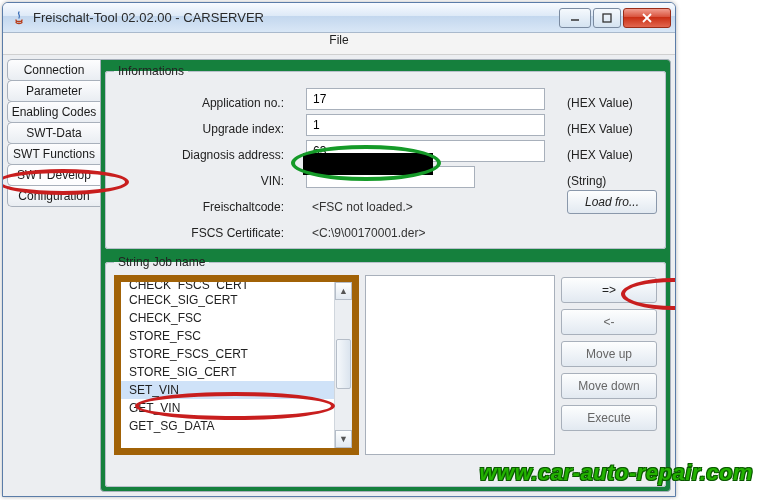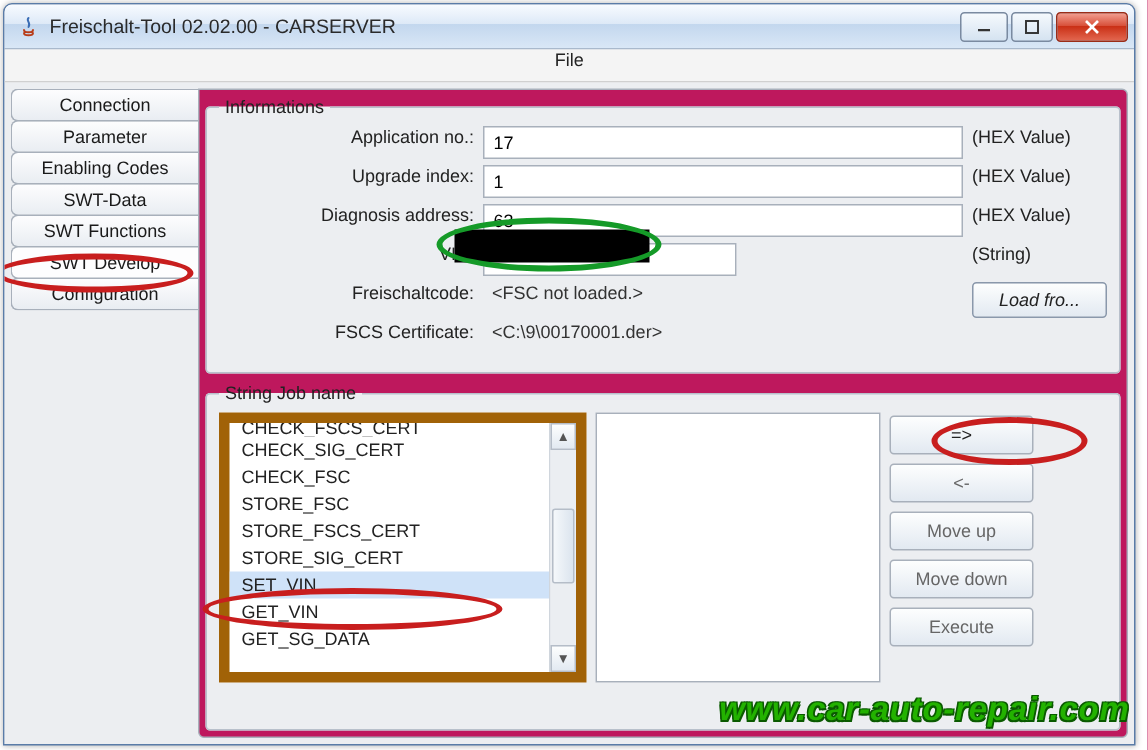--- a/index.html
+++ b/index.html
@@ -7,21 +7,21 @@
       font-family: "Segoe UI", Tahoma, sans-serif;
       font-size: 12px;
       background: #fff;
       width: 765px;
       height: 500px;
       overflow: hidden;
       position: relative;
     }
     
     .window {
-      width: 755px;
+      width: 674px;
       height: 495px;
       margin: 2px;
       border: 1px solid #5a7ca8;
       border-radius: 6px 6px 0 0;
       background: #f0f0f0;
       display: flex;
       flex-direction: column;
       overflow: hidden;
       box-shadow: 0 0 4px rgba(0,0,0,0.3);
     }
@@ -96,21 +96,21 @@
       position: relative;
     }
     .side-tab.active {
       background: #fdfdfe;
       font-weight: normal;
       z-index: 2;
     }
     
     .main-panel {
       flex: 1;
-      background: #be185d;
+      background: #15803d;
       border: 1px solid #a8b0bb;
       border-radius: 0 4px 4px 4px;
       padding: 4px;
       display: flex;
       flex-direction: column;
       gap: 6px;
       position: relative;
     }
     fieldset.group {
       border: 1px solid #b8c0cb;
@@ -119,23 +119,23 @@
       background: #eceef1;
       font-size: 12px;
     }
     fieldset.group > legend {
       padding: 0 4px;
       color: #222;
       font-size: 12px;
     }
     .info-row {
       display: flex;
-      align-items: flex-start;
+      align-items: flex-end;
       height: 26px;
-      gap: 6px;
+      gap: 22px;
     }
     .info-label {
       width: 170px;
       text-align: right;
       color: #222;
     }
     .info-input {
       flex: 1;
       height: 22px;
       border: 1px solid #a8b0bb;

